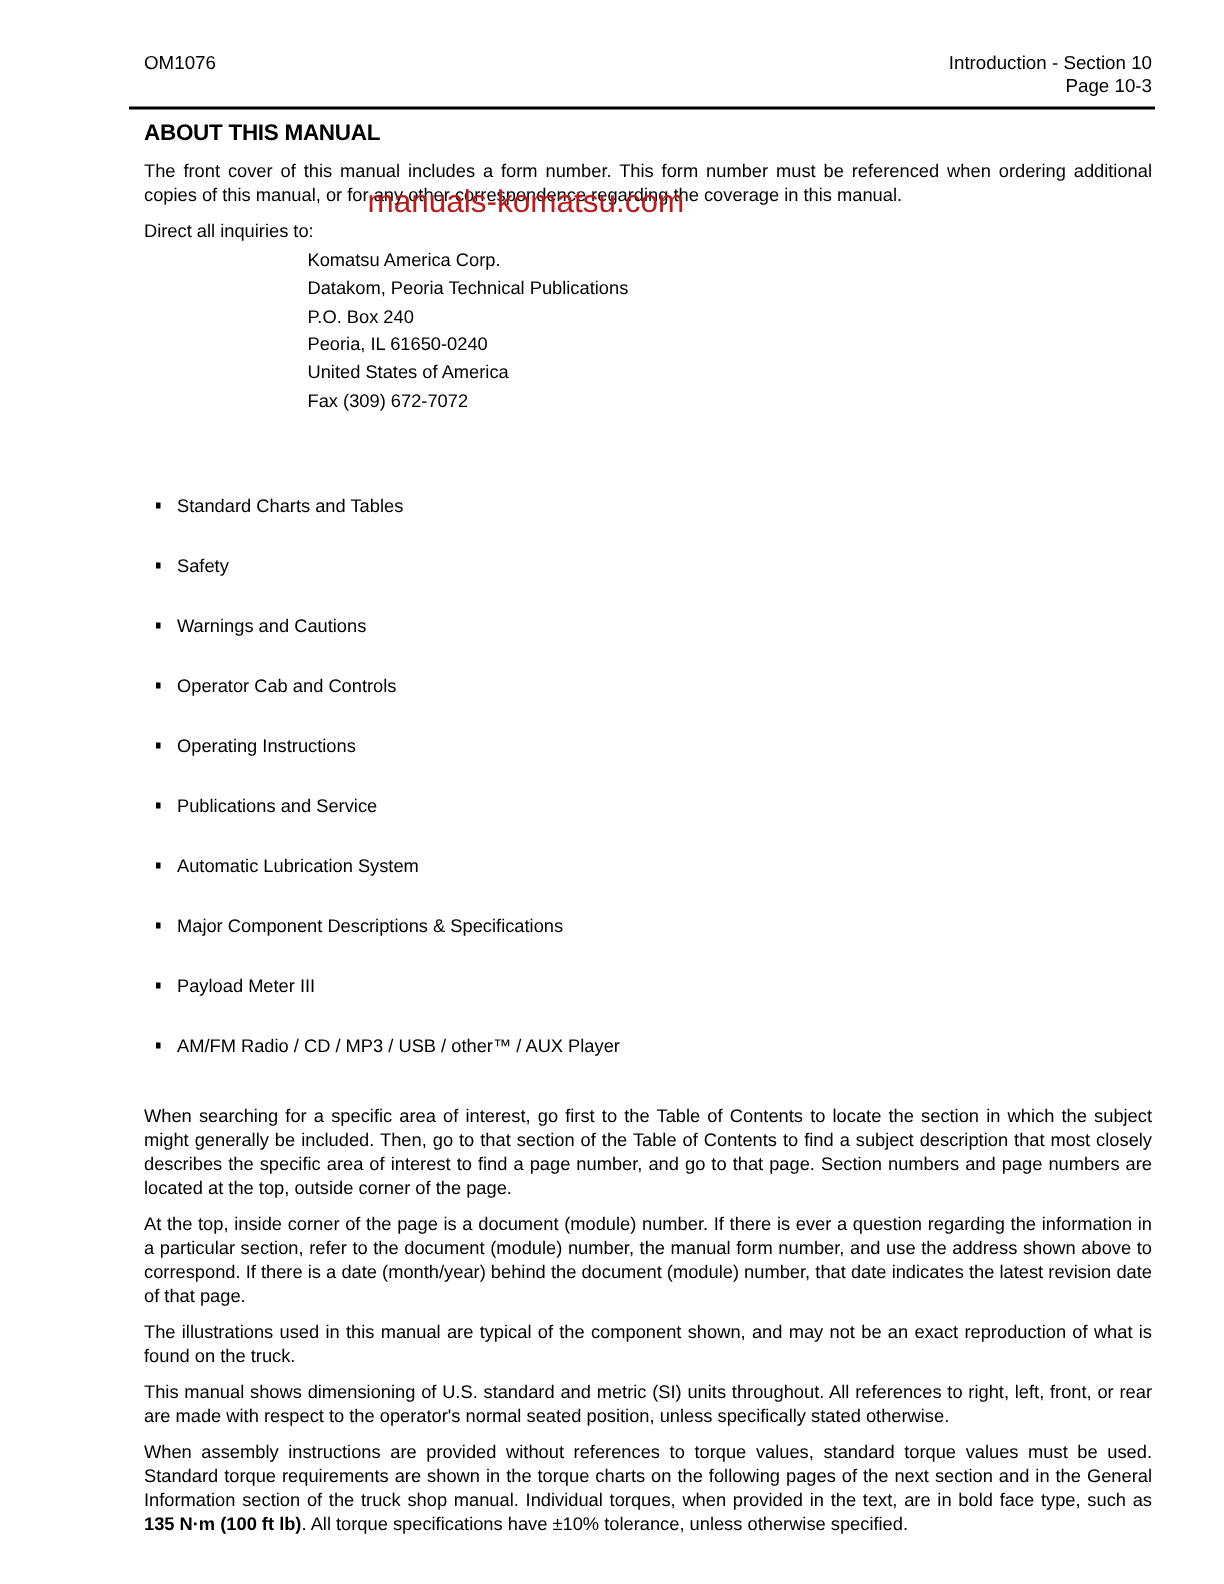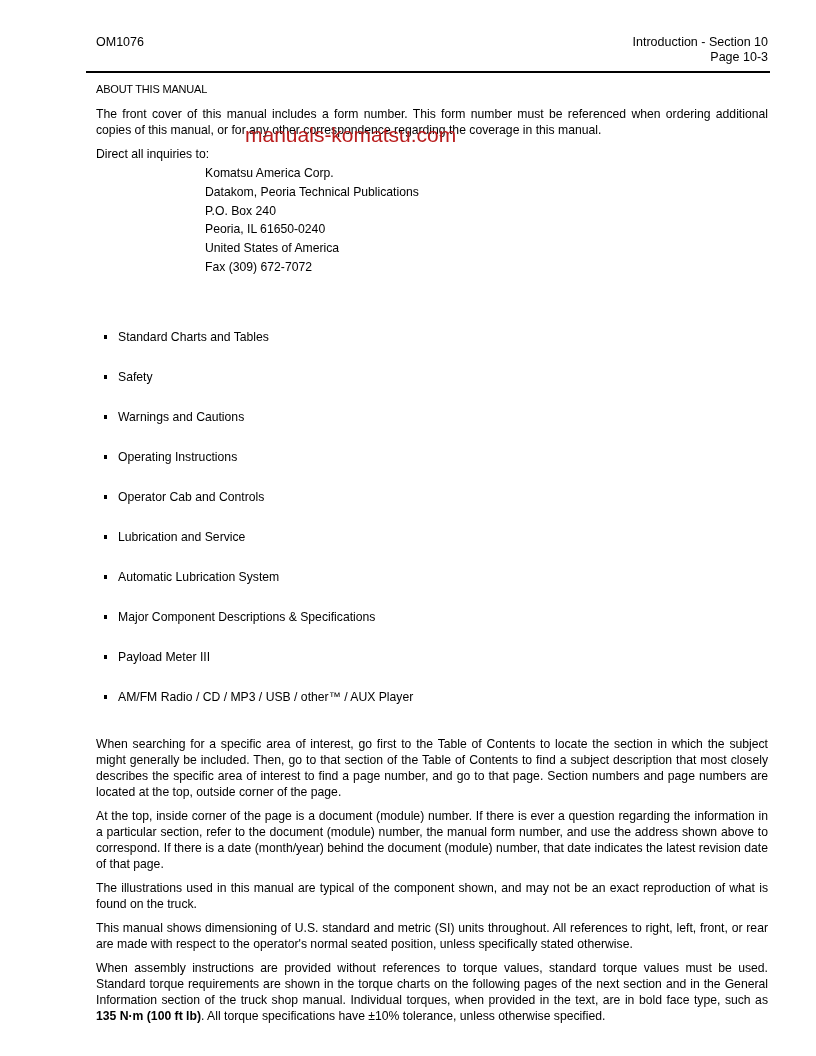--- a/index.html
+++ b/index.html
@@ -19,21 +19,21 @@
     .header-right {
       position: absolute; right: 48px; top: 35px;
       text-align: right; font-size: 12.5px; line-height: 15px;
     }
     .header-rule {
       position: absolute; left: 86px; top: 71px; width: 684px;
       height: 2px; background: #000;
     }
     .title {
       position: absolute; left: 96px; top: 80px;
-      font-weight: normal; font-size: 11px; line-height: 18px;
+      font-weight: bold; font-size: 15px; line-height: 18px;
       letter-spacing: -0.2px;
     }
     .content {
       position: absolute; left: 96px; top: 106px; width: 672px;
     }
     p {
       text-align: justify;
       margin-bottom: 8px;
     }
     .address {
@@ -91,23 +91,23 @@
     <div>United States of America</div>
     <div>Fax (309) 672-7072</div>
   </div>
   <div class="spacer-after-address"></div>
 
 
   <ul class="sections">
     <li><span class="bullet"></span><span>Standard Charts and Tables</span></li>
     <li><span class="bullet"></span><span>Safety</span></li>
     <li><span class="bullet"></span><span>Warnings and Cautions</span></li>
+    <li><span class="bullet"></span><span>Operator Cab and Controls</span></li>
     <li><span class="bullet"></span><span>Operating Instructions</span></li>
-    <li><span class="bullet"></span><span>Operator Cab and Controls</span></li>
-    <li><span class="bullet"></span><span>Lubrication and Service</span></li>
+    <li><span class="bullet"></span><span>Publications and Service</span></li>
     <li><span class="bullet"></span><span>Automatic Lubrication System</span></li>
     <li><span class="bullet"></span><span>Major Component Descriptions &amp; Specifications</span></li>
     <li><span class="bullet"></span><span>Payload Meter III</span></li>
     <li><span class="bullet"></span><span>AM/FM Radio / CD / MP3 / USB / other™ / AUX Player</span></li>
   </ul>
   <div class="spacer-after-list"></div>
 
   <p>When searching for a specific area of interest, go first to the Table of Contents to locate the section in which the subject might generally be included. Then, go to that section of the Table of Contents to find a subject description that most closely describes the specific area of interest to find a page number, and go to that page. Section numbers and page numbers are located at the top, outside corner of the page.</p>
   <p>At the top, inside corner of the page is a document (module) number. If there is ever a question regarding the information in a particular section, refer to the document (module) number, the manual form number, and use the address shown above to correspond. If there is a date (month/year) behind the document (module) number, that date indicates the latest revision date of that page.</p>
   <p>The illustrations used in this manual are typical of the component shown, and may not be an exact reproduction of what is found on the truck.</p>

